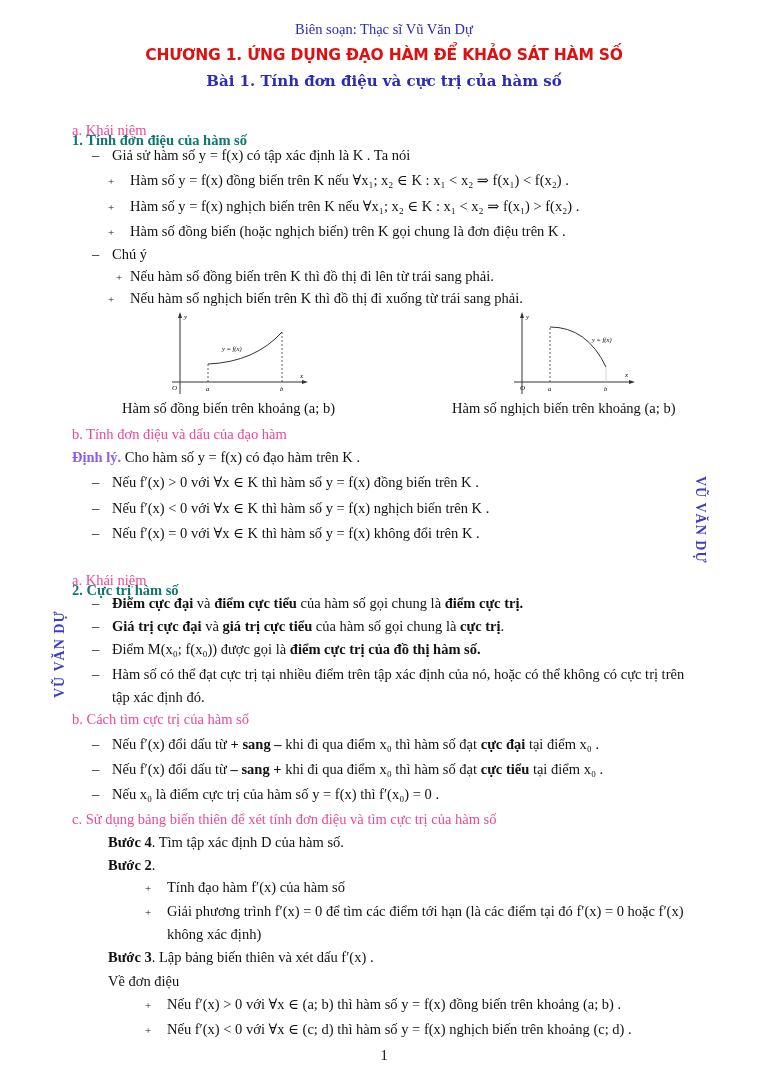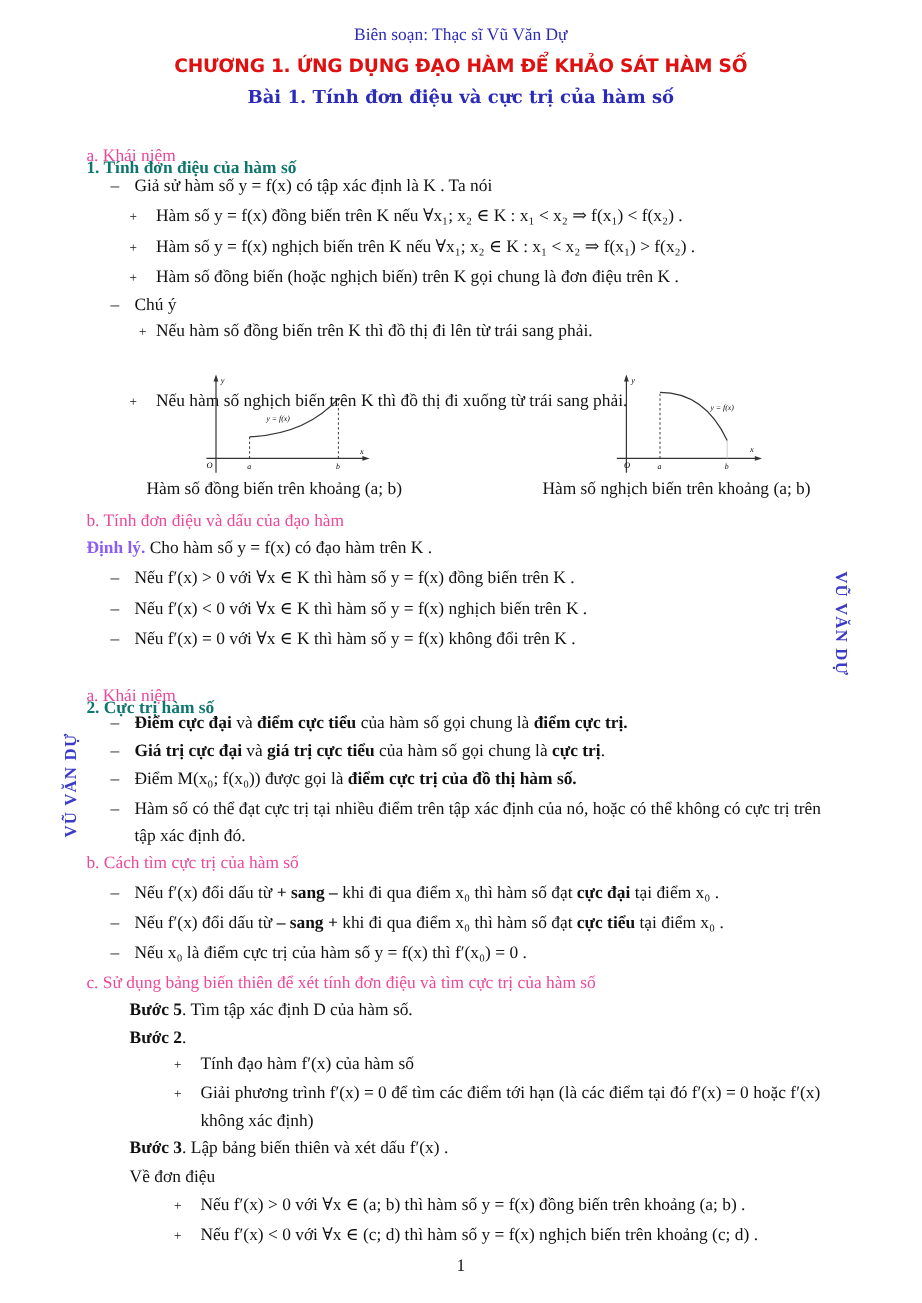--- a/index.html
+++ b/index.html
@@ -48,21 +48,21 @@
 </div>
 <div class="abs line" style="left:108px; top:223px;">
   <span class="plus">+</span><span>Hàm số đồng biến (hoặc nghịch biến) trên K gọi chung là đơn điệu trên K .</span>
 </div>
 <div class="abs line" style="left:92px; top:246px;">
   <span class="dash">–</span><span>Chú ý</span>
 </div>
 <div class="abs line" style="left:108px; top:268px;text-align:center;">
   <span class="plus">+</span><span>Nếu hàm số đồng biến trên K thì đồ thị đi lên từ trái sang phải.</span>
 </div>
-<div class="abs line" style="left:108px; top:290px;margin-top:36px;">
+<div class="abs line" style="left:108px; top:290px;">
   <span class="plus">+</span><span>Nếu hàm số nghịch biến trên K thì đồ thị đi xuống từ trái sang phải.</span>
 </div>
 
 <div class="abs fig" style="left:170px; top:310px;">
   <svg width="140" height="85" viewBox="0 0 140 85">
     <line x1="10" y1="84" x2="10" y2="4" stroke="#333" stroke-width="1"></line>
     <polygon points="10,2 8,8 12,8" fill="#333"></polygon>
     <line x1="2" y1="72" x2="135" y2="72" stroke="#333" stroke-width="1"></line>
     <polygon points="138,72 132,70 132,74" fill="#333"></polygon>
     <line x1="38" y1="72" x2="38" y2="54" stroke="#333" stroke-width="0.8" stroke-dasharray="2,2"></line>
@@ -134,21 +134,21 @@
 </div>
 <div class="abs line" style="left:92px; top:761px;">
   <span class="dash">–</span><span>Nếu f′(x) đổi dấu từ </span><b>– sang +</b><span> khi đi qua điểm x₀ thì hàm số đạt </span><b>cực tiểu</b><span> tại điểm x₀ .</span>
 </div>
 <div class="abs line" style="left:92px; top:786px;">
   <span class="dash">–</span><span>Nếu x₀ là điểm cực trị của hàm số y = f(x) thì f′(x₀) = 0 .</span>
 </div>
 
 <div class="abs h2" style="left:72px; top:811px;">c. Sử dụng bảng biến thiên để xét tính đơn điệu và tìm cực trị của hàm số</div>
 <div class="abs line" style="left:108px; top:834px;">
-  <b>Bước 5</b><span>. Tìm tập xác định D của hàm số.</span>
+  <b>Bước 4</b><span>. Tìm tập xác định D của hàm số.</span>
 </div>
 <div class="abs line" style="left:108px; top:857px;">
   <b>Bước 2</b><span>.</span>
 </div>
 <div class="abs line" style="left:145px; top:879px;">
   <span class="plus">+</span><span>Tính đạo hàm f′(x) của hàm số</span>
 </div>
 <div class="abs line" style="left:145px; top:903px;">
   <span class="plus">+</span><span>Giải phương trình f′(x) = 0 để tìm các điểm tới hạn (là các điểm tại đó f′(x) = 0 hoặc f′(x)</span>
 </div>

